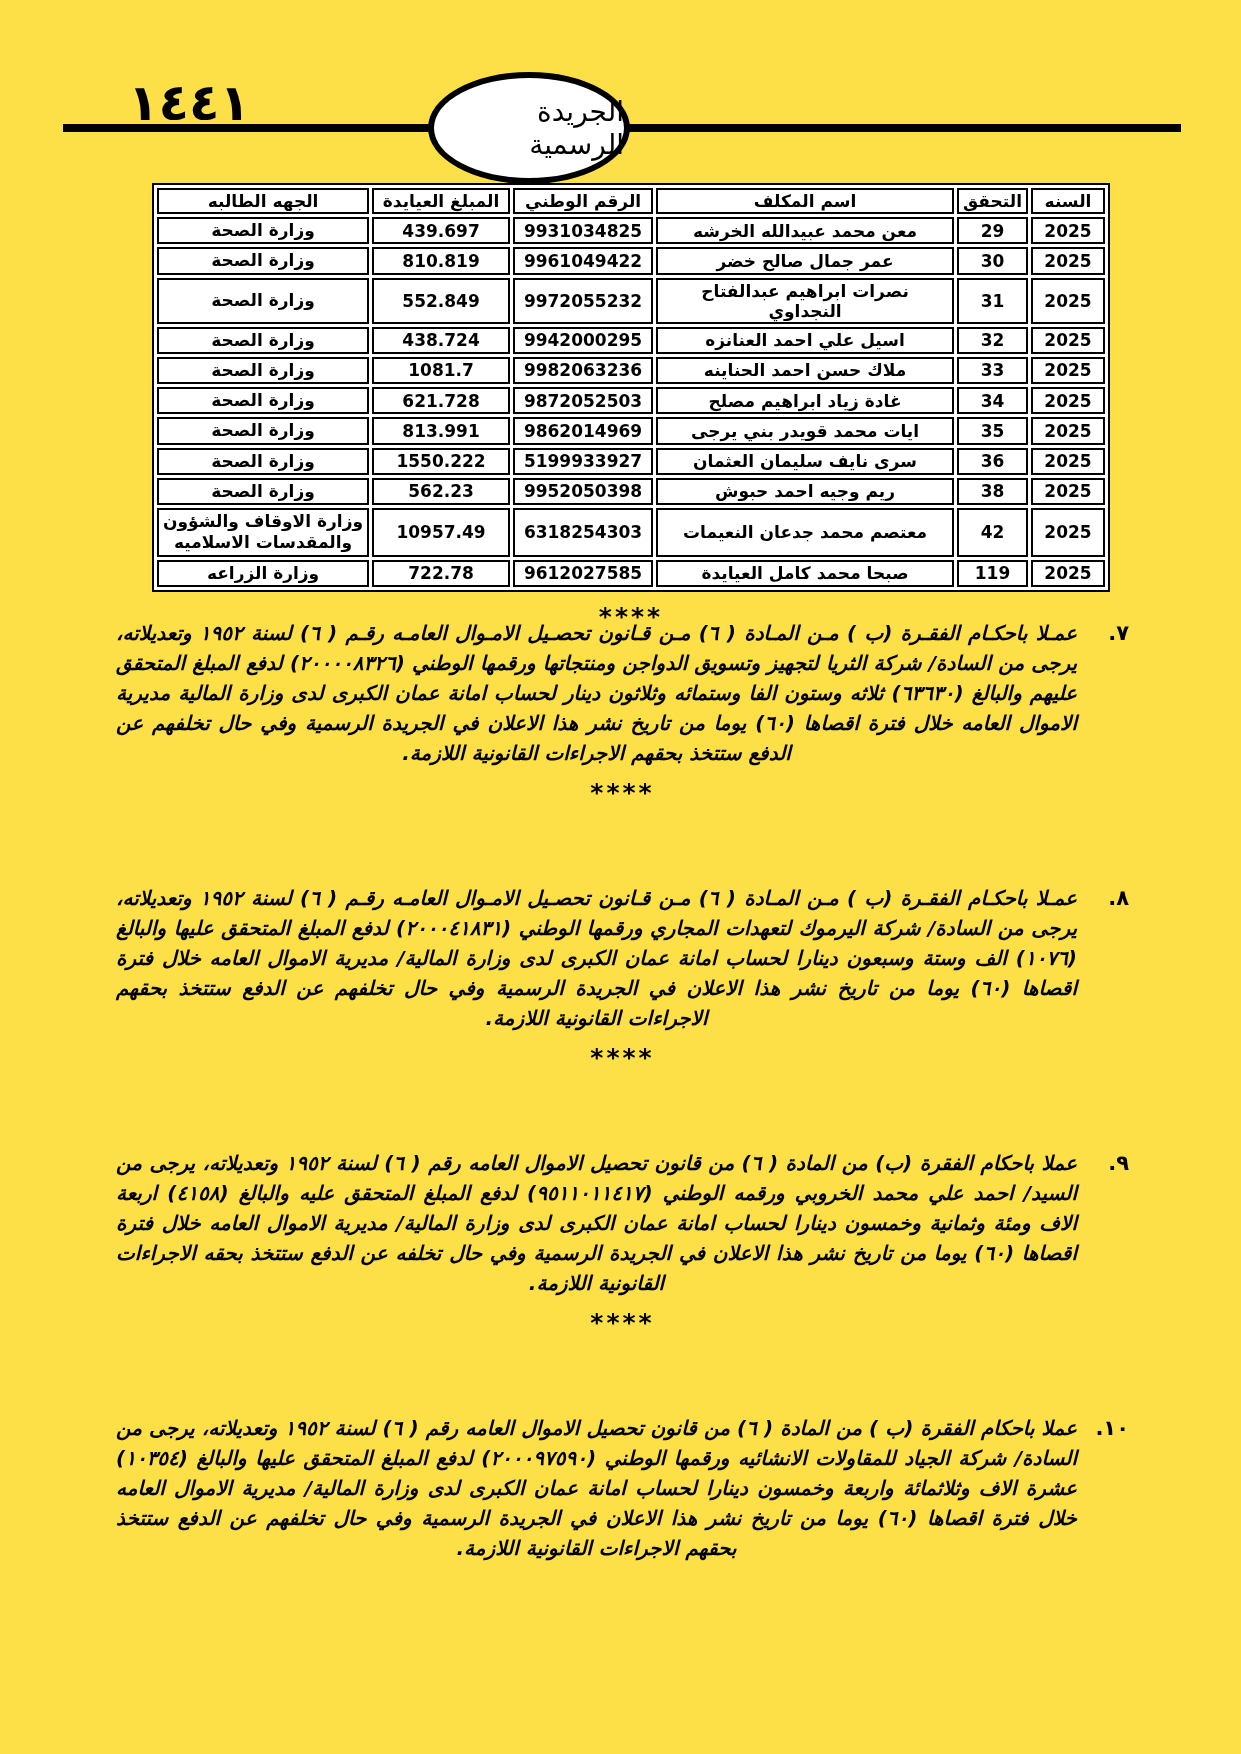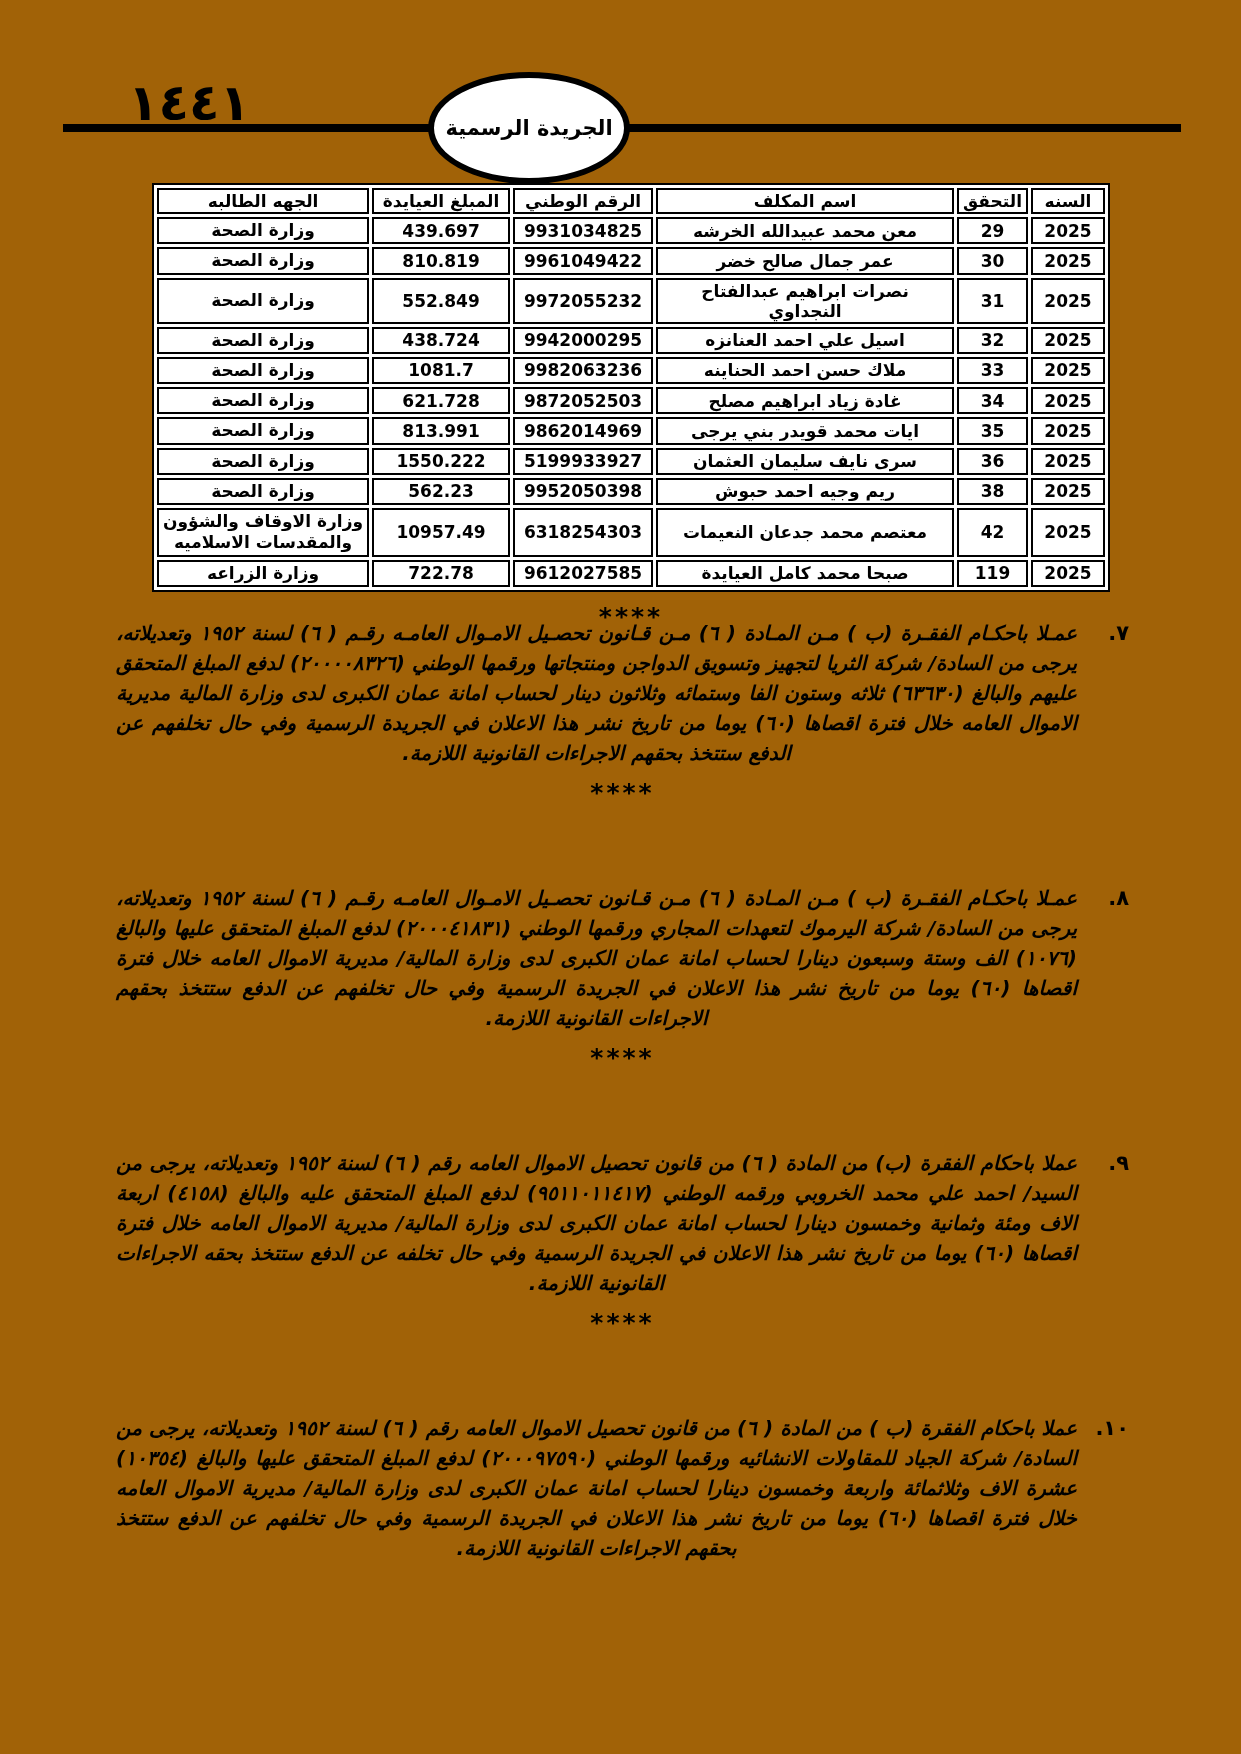--- a/index.html
+++ b/index.html
@@ -1,20 +1,20 @@
 <!DOCTYPE html>
 <html lang="ar" dir="rtl"><head>
 <meta charset="utf-8">
 <style>
   html,body{margin:0;padding:0;background:#fff;}
   .page{
     position:relative;
     width:1241px;
     height:1754px;
-    background:#a16207;
+    background:#fde047;
     color:#000;
     font-family:"DejaVu Sans", sans-serif;
     overflow:hidden;
     direction:rtl;
   }
   
   .hdr{position:absolute;top:0;left:0;width:100%;height:190px;}
   .hdr-rule{
     position:absolute;top:124px;left:63px;width:1118px;height:8px;
     background:#000;
@@ -23,21 +23,21 @@
     position:absolute;top:78px;left:128px;
     font-size:50px;font-weight:bold;letter-spacing:2px;
     line-height:1;
   }
   .gazette-oval{
     position:absolute;top:72px;left:428px;width:202px;height:112px;
     background:#fff;border:6px solid #000;border-radius:50%;
     display:flex;align-items:center;justify-content:center;
     z-index:2;box-sizing:border-box;
   }
-  .gazette-title{font-size:21px;font-weight:700;}
+  .gazette-title{font-size:28px;font-weight:400;}
   
   .table-wrap{position:absolute;top:183px;right:131px;}
   table.claims{
     border-collapse:separate;border-spacing:3px;
     border:2px solid #000;background:#fff;
     direction:rtl;
   }
   table.claims th, table.claims td{
     border:2px solid #000;
     padding:1px 4px;

